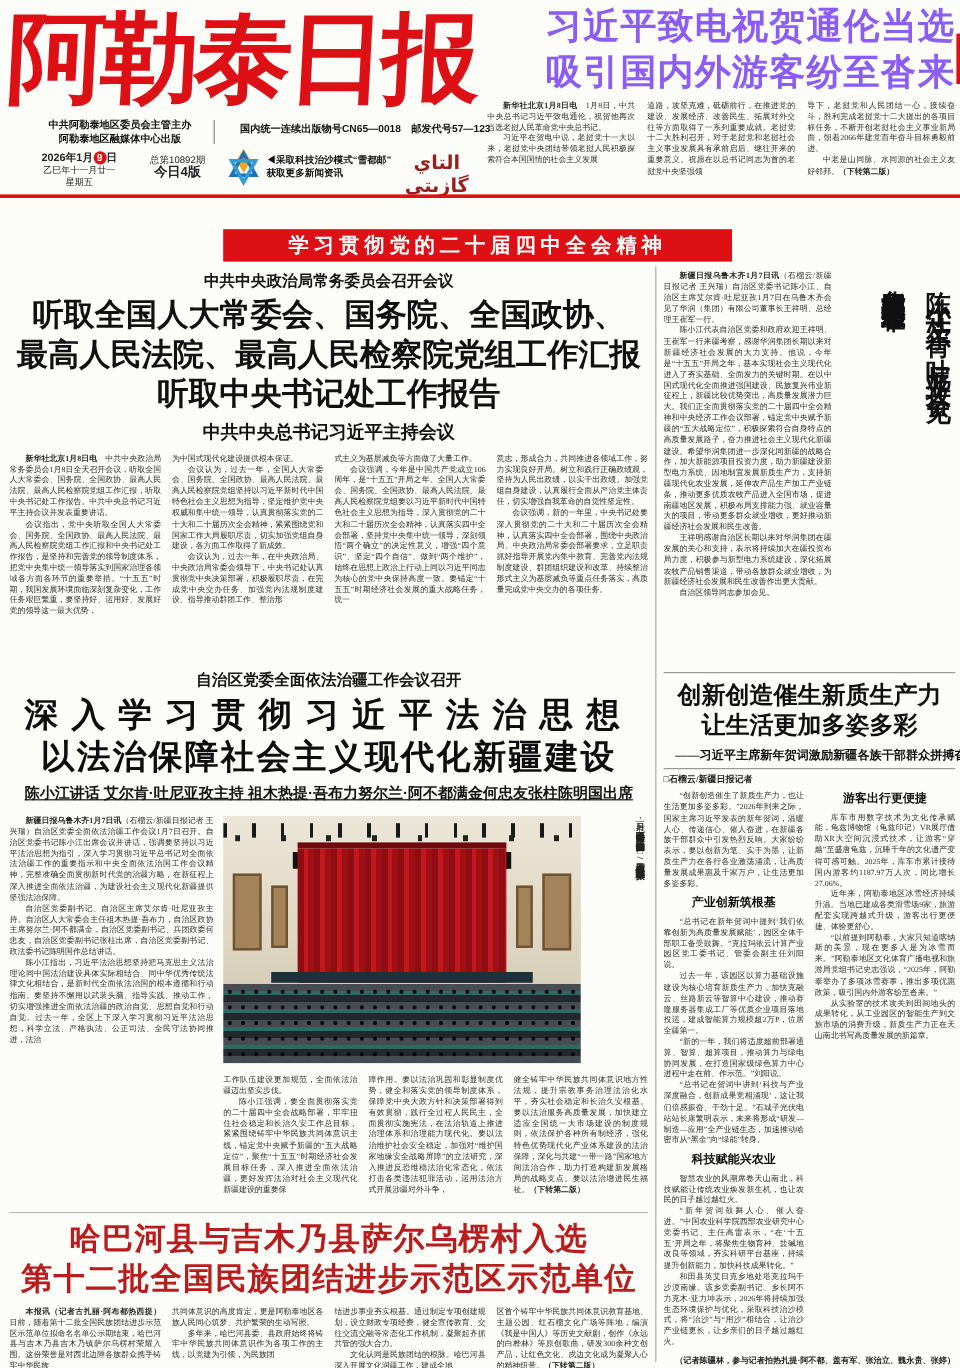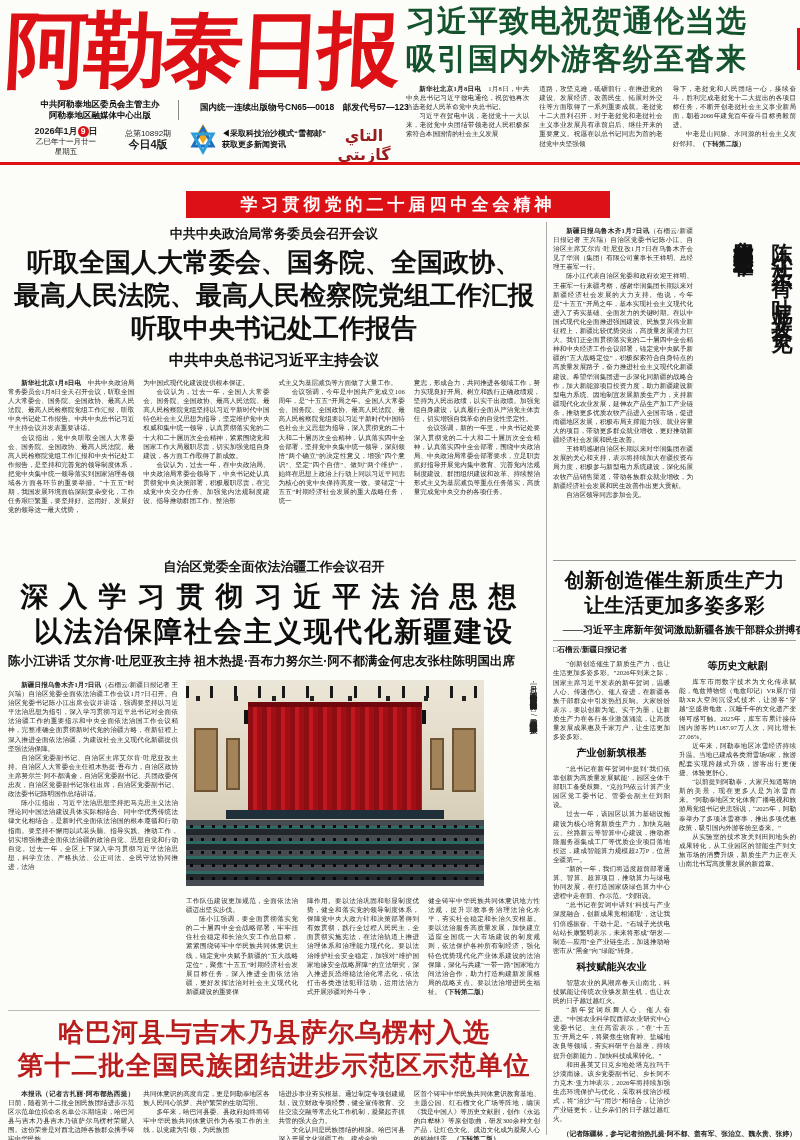--- a/index.html
+++ b/index.html
@@ -24,22 +24,22 @@
         font-size:8px;line-height:11px;color:#222;}
   .issue-pages{font-size:11px;font-weight:bold;}
   .logo-box{left:188px;top:122px;width:30px;height:34px;}
   .wechat{left:222px;top:128px;width:110px;font-family:"Liberation Sans",sans-serif;font-weight:bold;
         font-size:8px;line-height:11px;color:#111;}
   .arabic-logo{left:328px;top:126px;width:72px;text-align:center;font-weight:bold;
         font-size:16px;color:#9a1d1d;font-family:"DejaVu Sans",sans-serif;}
   .red-rule{left:0;top:162px;width:800px;height:3px;background:#dd1016;}
   .edge-mark{right:0;top:28px;width:3px;height:42px;background:#dd1016;}
   
-  .tr-head{left:406px;top:4px;width:390px;text-align:left;font-family:Liberation Mono, monospace;
-        font-weight:bold;color:#14532d;font-size:30px;line-height:38px;letter-spacing:1px;white-space:nowrap;}
+  .tr-head{left:406px;top:4px;width:390px;text-align:right;font-family:Liberation Sans, sans-serif;
+        font-weight:bold;color:#8b5cf6;font-size:30px;line-height:38px;letter-spacing:1px;white-space:nowrap;}
   .tr-body{left:406px;top:84px;width:390px;height:74px;display:flex;gap:10px;overflow:hidden;}
   .tr-col{flex:1;overflow:hidden;}
   
   .tt{font-size:6.6px;line-height:1.38;text-align:justify;color:#2b2b2b;}
   .tt p{margin:0;text-indent:2em;}
   .tt p.cont{text-indent:0;}
   .lead{font-weight:bold;}
   .jump{font-weight:bold;}
   
   .banner{left:186px;top:191px;width:424px;height:27px;background:#dd1016;color:#fff;
@@ -72,22 +72,22 @@
   .innov-cols{height:468px;column-count:2;column-gap:9px;column-fill:auto;overflow:hidden;}
   .innov-cols h4{margin:5px 0 4px 0;text-align:center;font-family:"Liberation Sans",sans-serif;
         font-size:10px;color:#111;}
   .innov-credit{font-size:6.8px;font-weight:bold;text-align:right;margin-top:2px;}
   
   .law{left:8px;top:558px;width:532px;}
   .law-h{text-align:center;font-family:"Liberation Serif",serif;font-weight:bold;color:#0e0e0e;margin:0;
         font-size:28px;line-height:35px;white-space:nowrap;}
   .law-h1{letter-spacing:11px;}
   .law-h2{letter-spacing:2px;}
-  .law-att{font-family:"Liberation Sans",sans-serif;font-weight:bold;font-size:12.5px;
-        color:#141414;margin:4px 0 0 0;white-space:nowrap;}
+  .law-att{text-align:center;font-family:"Liberation Sans",sans-serif;font-weight:bold;font-size:12.5px;
+        color:#141414;margin:4px 0 0 0;white-space:nowrap;text-decoration:underline;}
   .law-body{position:relative;margin-top:10px;height:338px;}
   .law-left{position:absolute;left:0;top:0;width:170px;height:338px;overflow:hidden;}
   .law-below{position:absolute;left:178px;top:216px;width:354px;height:120px;display:flex;gap:9px;overflow:hidden;}
   .law-below .col{flex:1;overflow:hidden;}
   
   .photo{position:absolute;left:178px;top:0;width:298px;height:206px;overflow:hidden;
         background:linear-gradient(#ece6d8 0%,#ddd4c0 55%,#c9c0ab 100%);}
   .ph-ceil{position:absolute;left:0;top:6px;right:0;height:12px;
         background:repeating-linear-gradient(90deg,#191919 0 3px,transparent 3px 24px);}
   .ph-ceil2{position:absolute;left:10px;top:16px;right:10px;height:5px;
@@ -230,21 +230,21 @@
       <p>“创新创造催生了新质生产力，也让生活更加多姿多彩。”2026年到来之际，国家主席习近平发表的新年贺词，温暖人心、传递信心、催人奋进，在新疆各族干部群众中引发热烈反响。大家纷纷表示，要以创新为笔、实干为墨，让新质生产力在各行各业激荡涌流，让高质量发展成果惠及千家万户，让生活更加多姿多彩。</p>
       <h4>产业创新筑根基</h4>
       <p>“总书记在新年贺词中提到‘我们依靠创新为高质量发展赋能’，园区全体干部职工备受鼓舞。”克拉玛依云计算产业园区党工委书记、管委会副主任刘阳说。</p>
       <p>过去一年，该园区以算力基础设施建设为核心培育新质生产力，加快克融云、丝路新云等智算中心建设，推动赛隆服务器集成工厂等优质企业项目落地投运，建成智能算力规模超2万P，位居全疆第一。</p>
       <p>“新的一年，我们将适度超前部署通算、智算、超算项目，推动算力与绿电协同发展，在打造国家级绿色算力中心进程中走在前、作示范。”刘阳说。</p>
       <p>“总书记在贺词中讲到‘科技与产业深度融合，创新成果竞相涌现’，这让我们倍感振奋、干劲十足。”石城子光伏电站站长康繁明表示，未来将形成“研发—制造—应用”全产业链生态，加速推动哈密市从“黑金”向“绿能”转身。</p>
       <h4>科技赋能兴农业</h4>
       <p>智慧农业的风潮席卷天山南北，科技赋能让传统农业焕发新生机，也让农民的日子越过越红火。</p>
       <p>“新年贺词鼓舞人心、催人奋进。”中国农业科学院西部农业研究中心党委书记、主任高雷表示，“在‘十五五’开局之年，将聚焦生物育种、盐碱地改良等领域，夯实科研平台基座，持续提升创新能力，加快科技成果转化。”</p>
       <p>和田县英艾日克乡地处塔克拉玛干沙漠南缘。该乡党委副书记、乡长阿不力克木·亚力坤表示，2026年将持续加强生态环境保护与优化，采取科技治沙模式，将“治沙”与“用沙”相结合，让治沙产业链更长，让乡亲们的日子越过越红火。</p>
-      <h4>等历史文献剧</h4>
+      <h4>游客出行更便捷</h4>
       <p>库车市用数字技术为文化传承赋能，龟兹博物馆（龟兹印记）VR展厅借助XR大空间沉浸式技术，让游客“穿越”至盛唐龟兹，沉睡千年的文化遗产变得可感可触。2025年，库车市累计接待国内游客约1187.97万人次，同比增长27.06%。</p>
       <p>近年来，阿勒泰地区冰雪经济持续升温。当地已建成各类滑雪场9家，旅游配套实现跨越式升级，游客出行更便捷、体验更舒心。</p>
       <p>“以前提到阿勒泰，大家只知道喀纳斯的美景，现在更多人是为冰雪而来。”阿勒泰地区文化体育广播电视和旅游局党组书记史志强说，“2025年，阿勒泰举办了多项冰雪赛事，推出多项优惠政策，吸引国内外游客纷至沓来。”</p>
       <p>从实验室的技术攻关到田间地头的成果转化，从工业园区的智能生产到文旅市场的消费升级，新质生产力正在天山南北书写高质量发展的新篇章。</p>
     </div>
     <p class="innov-credit">（记者陈疆林，参与记者拍热扎提·阿不都、盖有军、张治立、魏永贵、张婷）</p>
   </div>
 
   <div class="abs law">
     <p class="kicker">自治区党委全面依法治疆工作会议召开</p>

